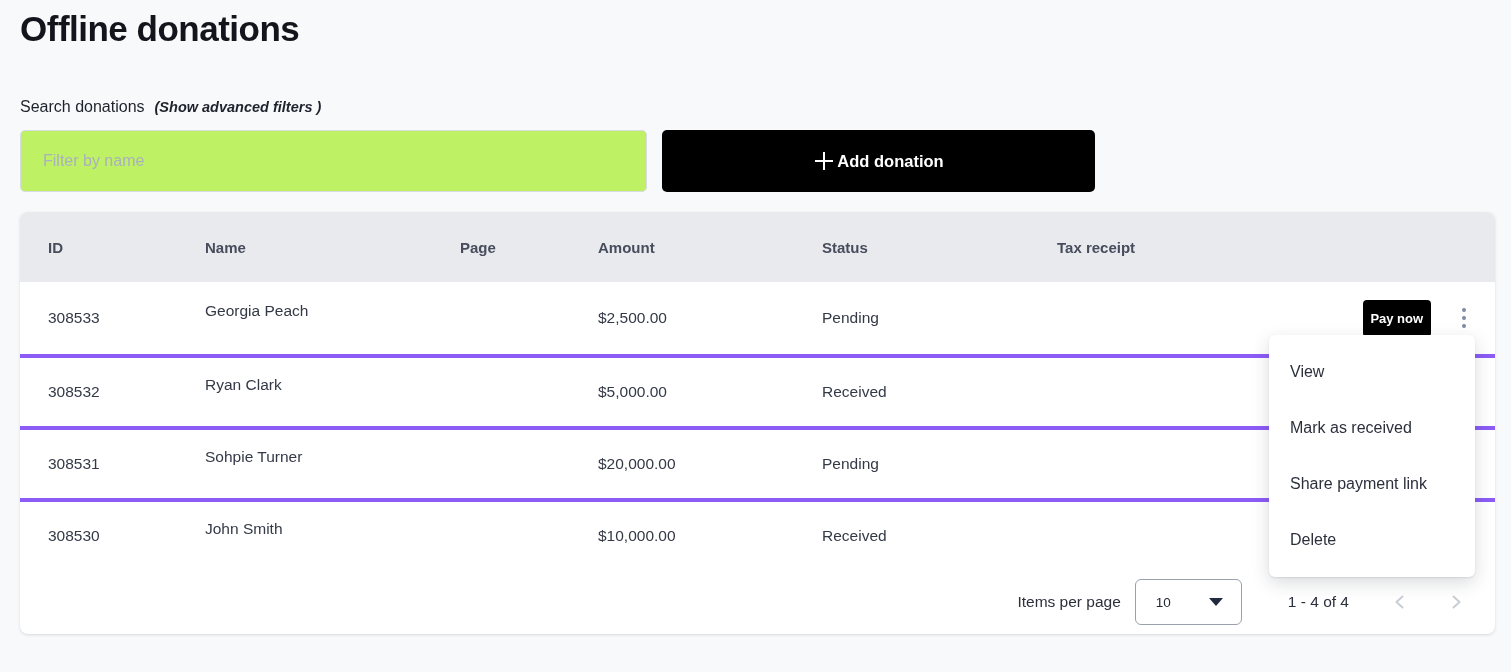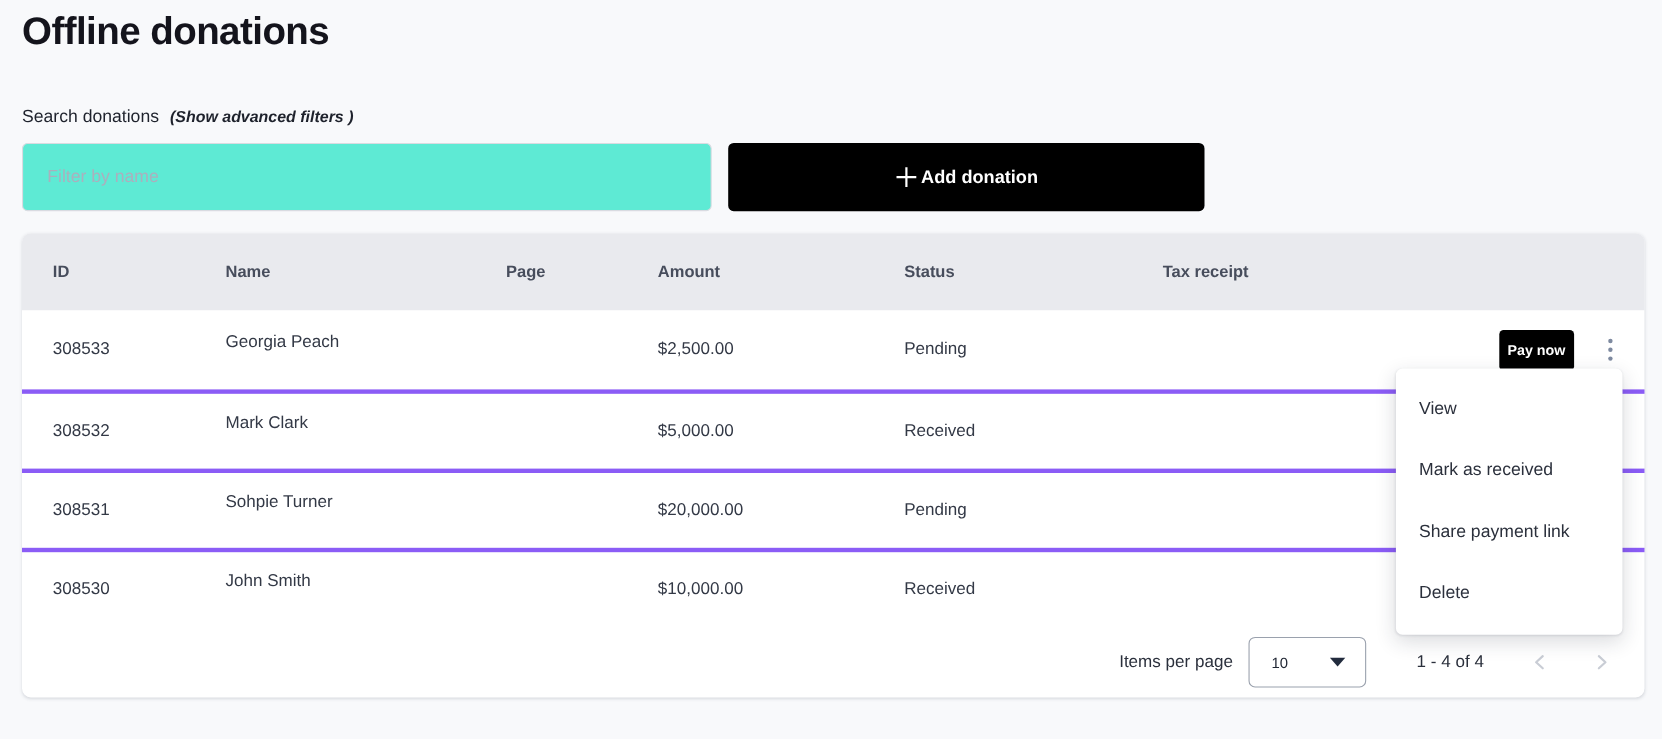--- a/index.html
+++ b/index.html
@@ -45,21 +45,21 @@
     margin-top: 14px;
     display: flex;
     gap: 15px;
     height: 62px;
   }
   .filter-input {
     width: 627px;
     height: 62px;
     border: 1px solid #d9dbe1;
     border-radius: 5px;
-    background: #5eead4;
+    background: #bef264;
     padding: 0 22px;
     font-size: 16px;
     color: #2e3440;
     font-family: "Liberation Sans", sans-serif;
     outline: none;
   }
   .filter-input::placeholder { color: #aab0bd; }
   .btn-apply {
     width: 385px;
     height: 62px;
@@ -255,21 +255,21 @@
         <button class="kebab">
           <i></i>
             <i></i>
             <i></i>
         </button>
       </div>
     </div>
 
     <div class="trow">
       <div>308532</div>
-      <div class="cell-name">Mark Clark</div>
+      <div class="cell-name">Ryan Clark</div>
       <div></div>
       <div>$5,000.00</div>
       <div>Received</div>
       <div></div>
       <div class="cell-actions"></div>
     </div>
 
     <div class="trow">
       <div>308531</div>
       <div class="cell-name">Sohpie Turner</div>

